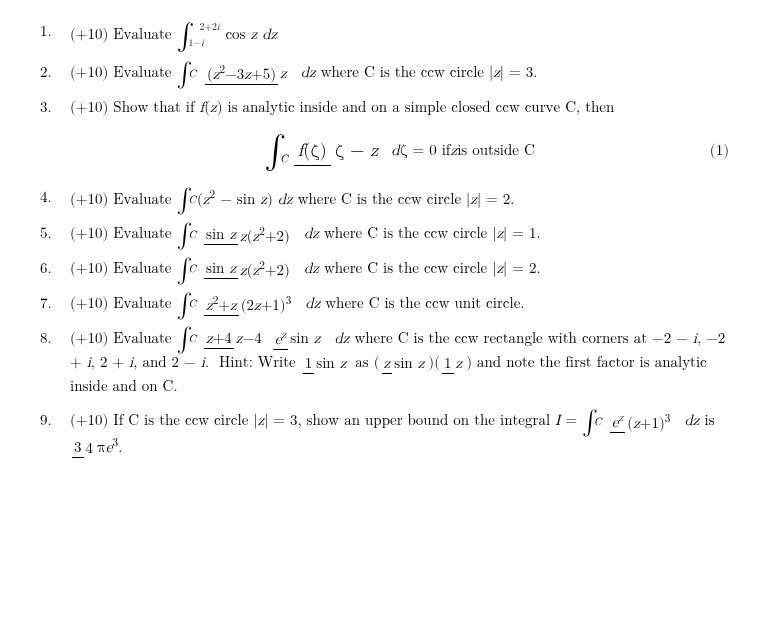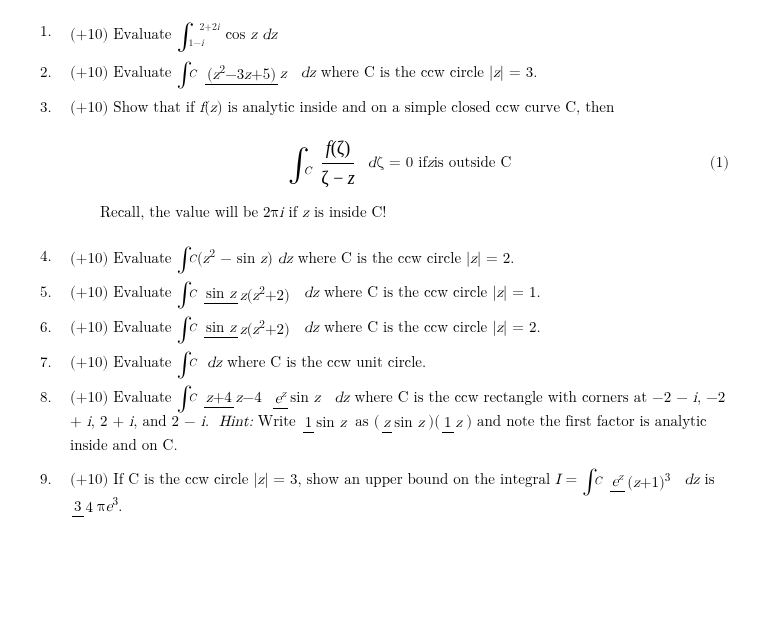--- a/index.html
+++ b/index.html
@@ -55,38 +55,36 @@
       text-align: center;
       line-height: 1.2;
     }
     .frac .den {
       padding: 0 2px;
       text-align: center;
       line-height: 1.2;
     }
     .big-frac {
       display: inline-flex;
-      flex-direction: column;
       align-items: center;
       vertical-align: middle;
       margin: 0 4px;
       font-size: 1.2em;
-      font-family: Liberation Serif, serif;
     }
     .big-frac .num {
       border-bottom: 1.5px solid #000;
       padding: 0 4px;
       text-align: center;
     }
     .big-frac .den {
       padding: 0 4px;
       text-align: left;
     }
     em { font-style: italic; }
-    .hint { font-style: italic; }
+    .hint { }
   </style>
 </head>
 <body>
 
 <div class="problem">
   <div class="problem-number">1.</div>
   <div class="problem-content">
     <span>(+10)</span>
     Evaluate
     <span style="display:inline-flex; align-items:center; vertical-align:middle;">
@@ -132,23 +130,20 @@
         </span>
       </span>
       <span class="big-frac">
         <span class="num"><em>f</em>(ζ)</span>
         <span class="den">ζ − <em>z</em></span>
       </span>
       &nbsp;<em>d</em>ζ = 0 if <em>z</em> is outside C
       <span class="formula-eq-num">(1)</span>
     </div>
 
-    <div class="recall">
-      Recall, the value will be 2π<em>i</em> if <em>z</em> is inside C!
-    </div>
   </div>
 </div>
 
 <div class="problem">
   <div class="problem-number">4.</div>
   <div class="problem-content">
     <span>(+10)</span>
     Evaluate
     <span style="display:inline-flex; align-items:center; vertical-align:middle;">
       <span style="font-size:1.6em; vertical-align:middle; line-height:1;">∫</span>
@@ -192,20 +187,24 @@
 </div>
 
 <div class="problem">
   <div class="problem-number">7.</div>
   <div class="problem-content">
     <span>(+10)</span>
     Evaluate
     <span style="display:inline-flex; align-items:center; vertical-align:middle;">
       <span style="font-size:1.6em; vertical-align:middle; line-height:1;">∫</span>
         <sub style="font-size:0.7em; margin-left:-4px; margin-right:1px;"><em>C</em></sub>
+    </span>
+    <span class="frac">
+      <span class="num"><em>z</em><sup>2</sup>+<em>z</em></span>
+      <span class="den">(2<em>z</em>+1)<sup>3</sup></span>
     </span>
     &nbsp;<em>dz</em> where C is the ccw unit circle.
   </div>
 </div>
 
 <div class="problem">
   <div class="problem-number">8.</div>
   <div class="problem-content">
     <span>(+10)</span>
     Evaluate

